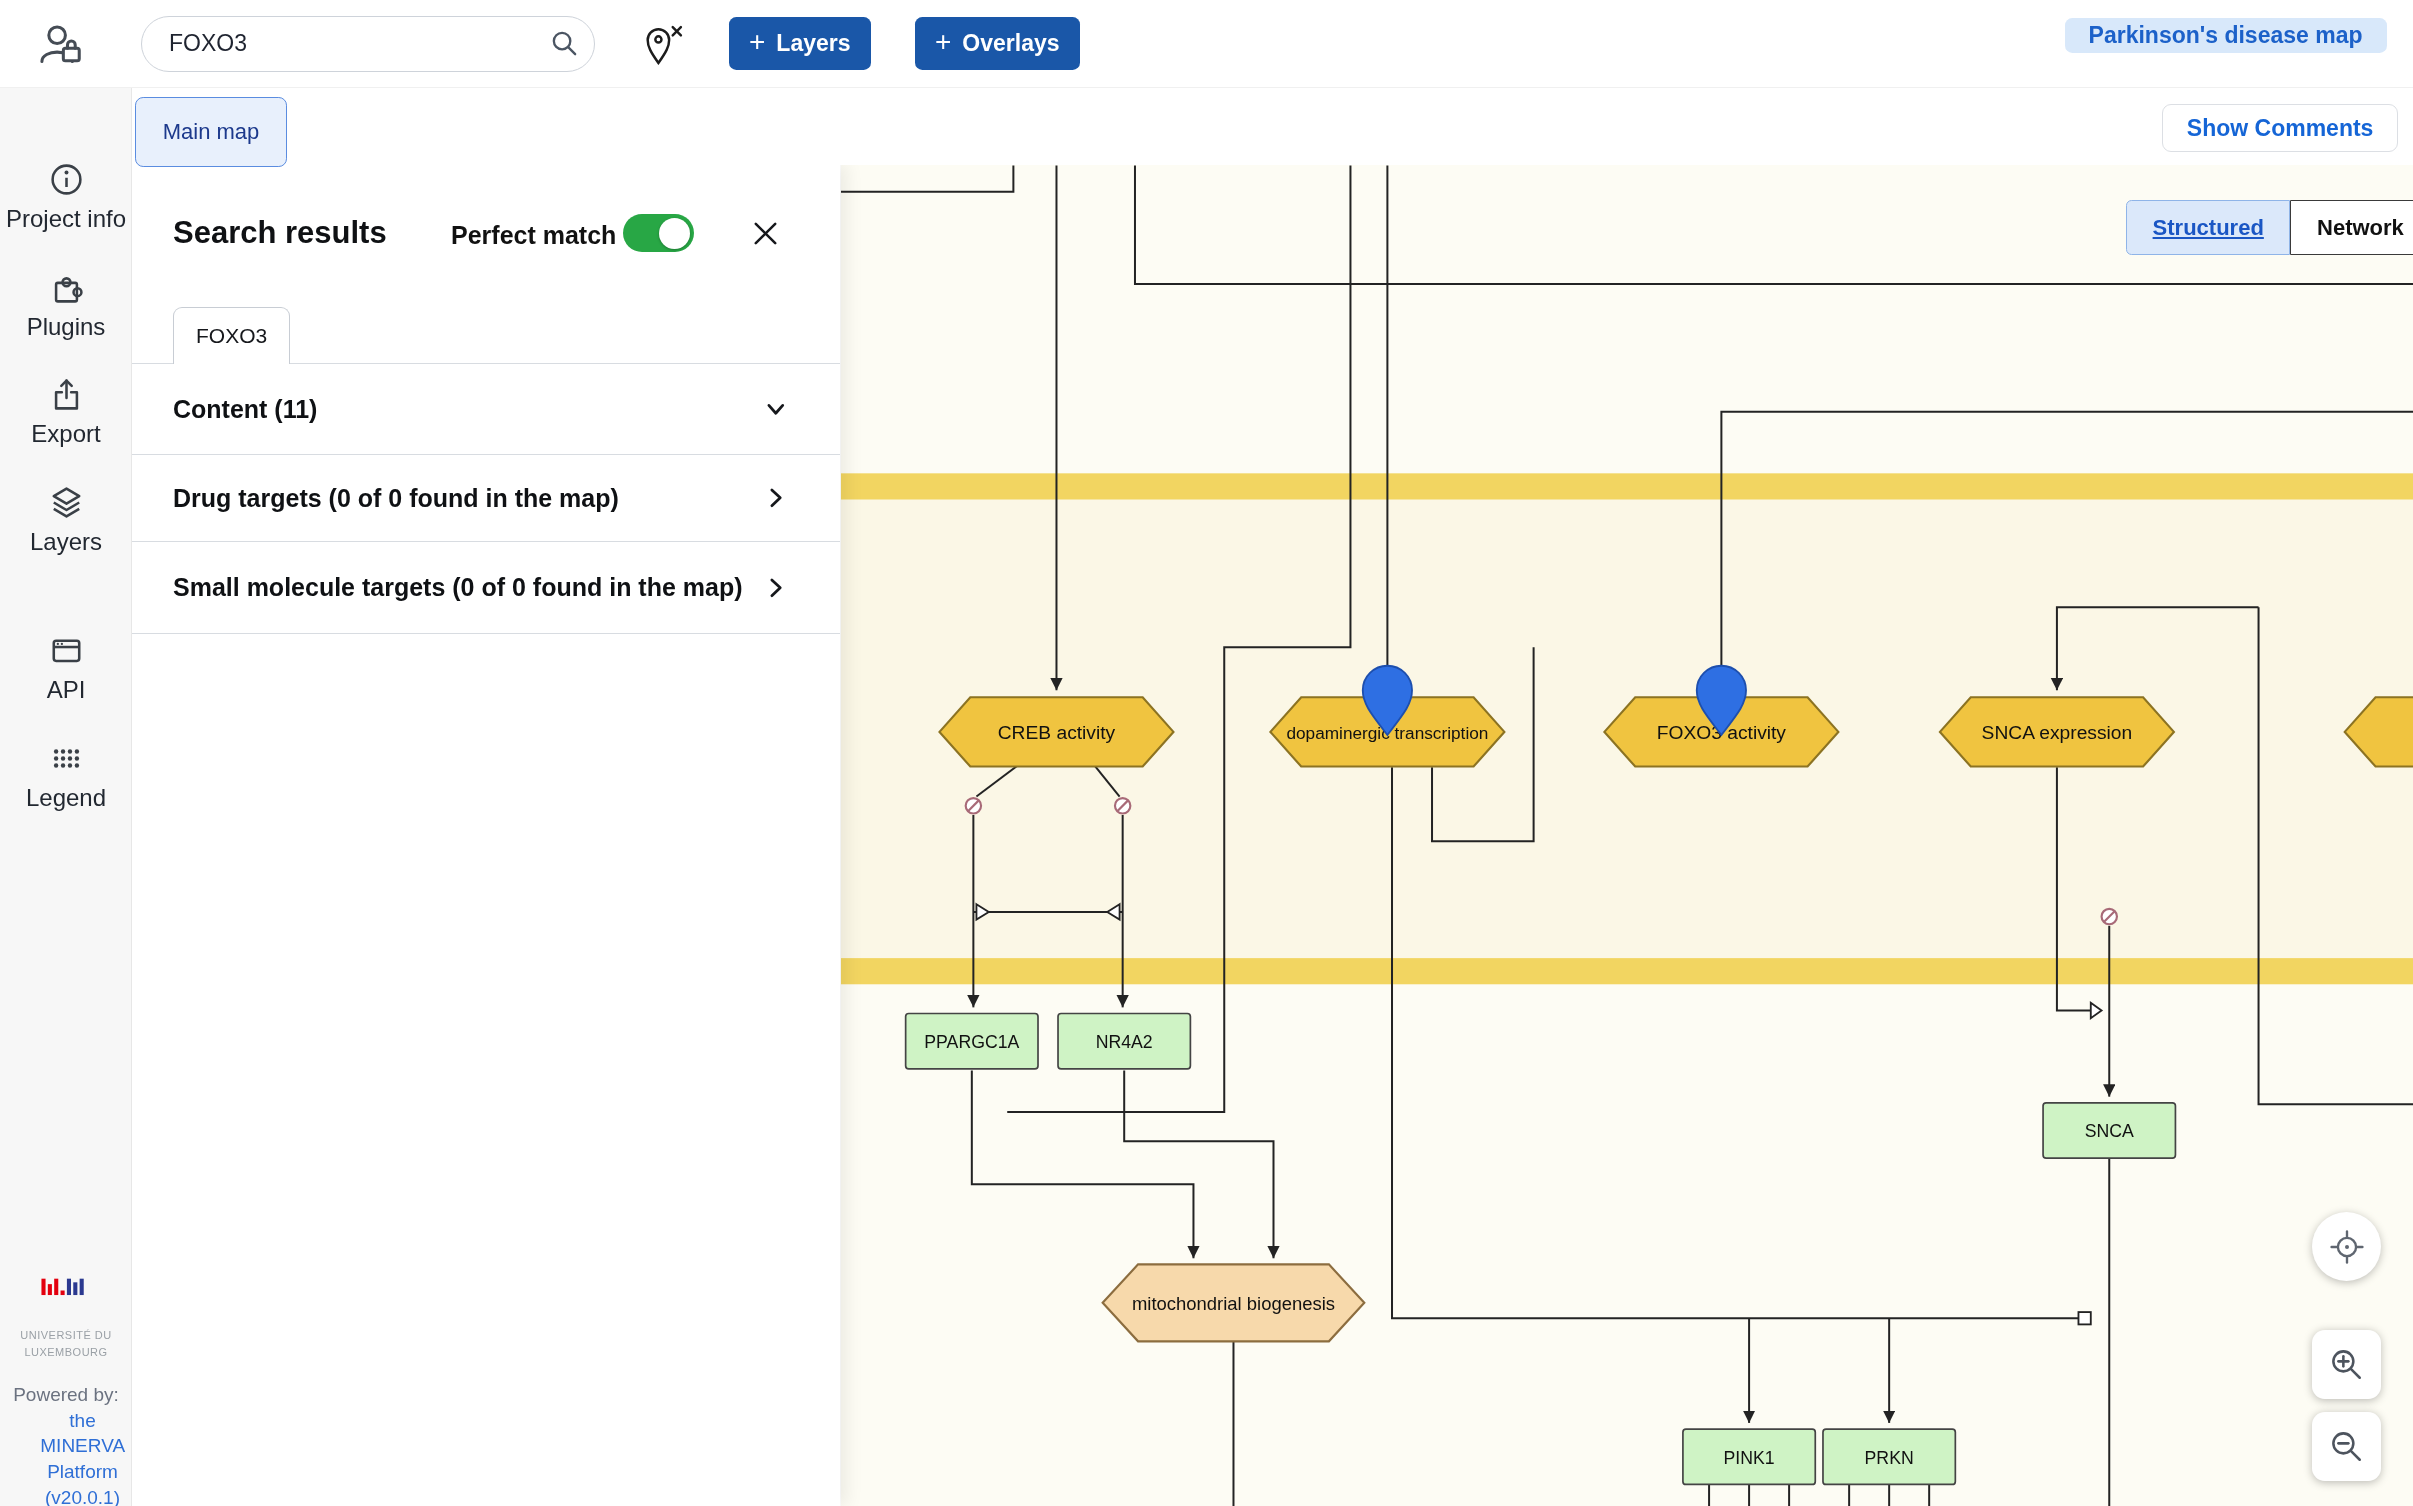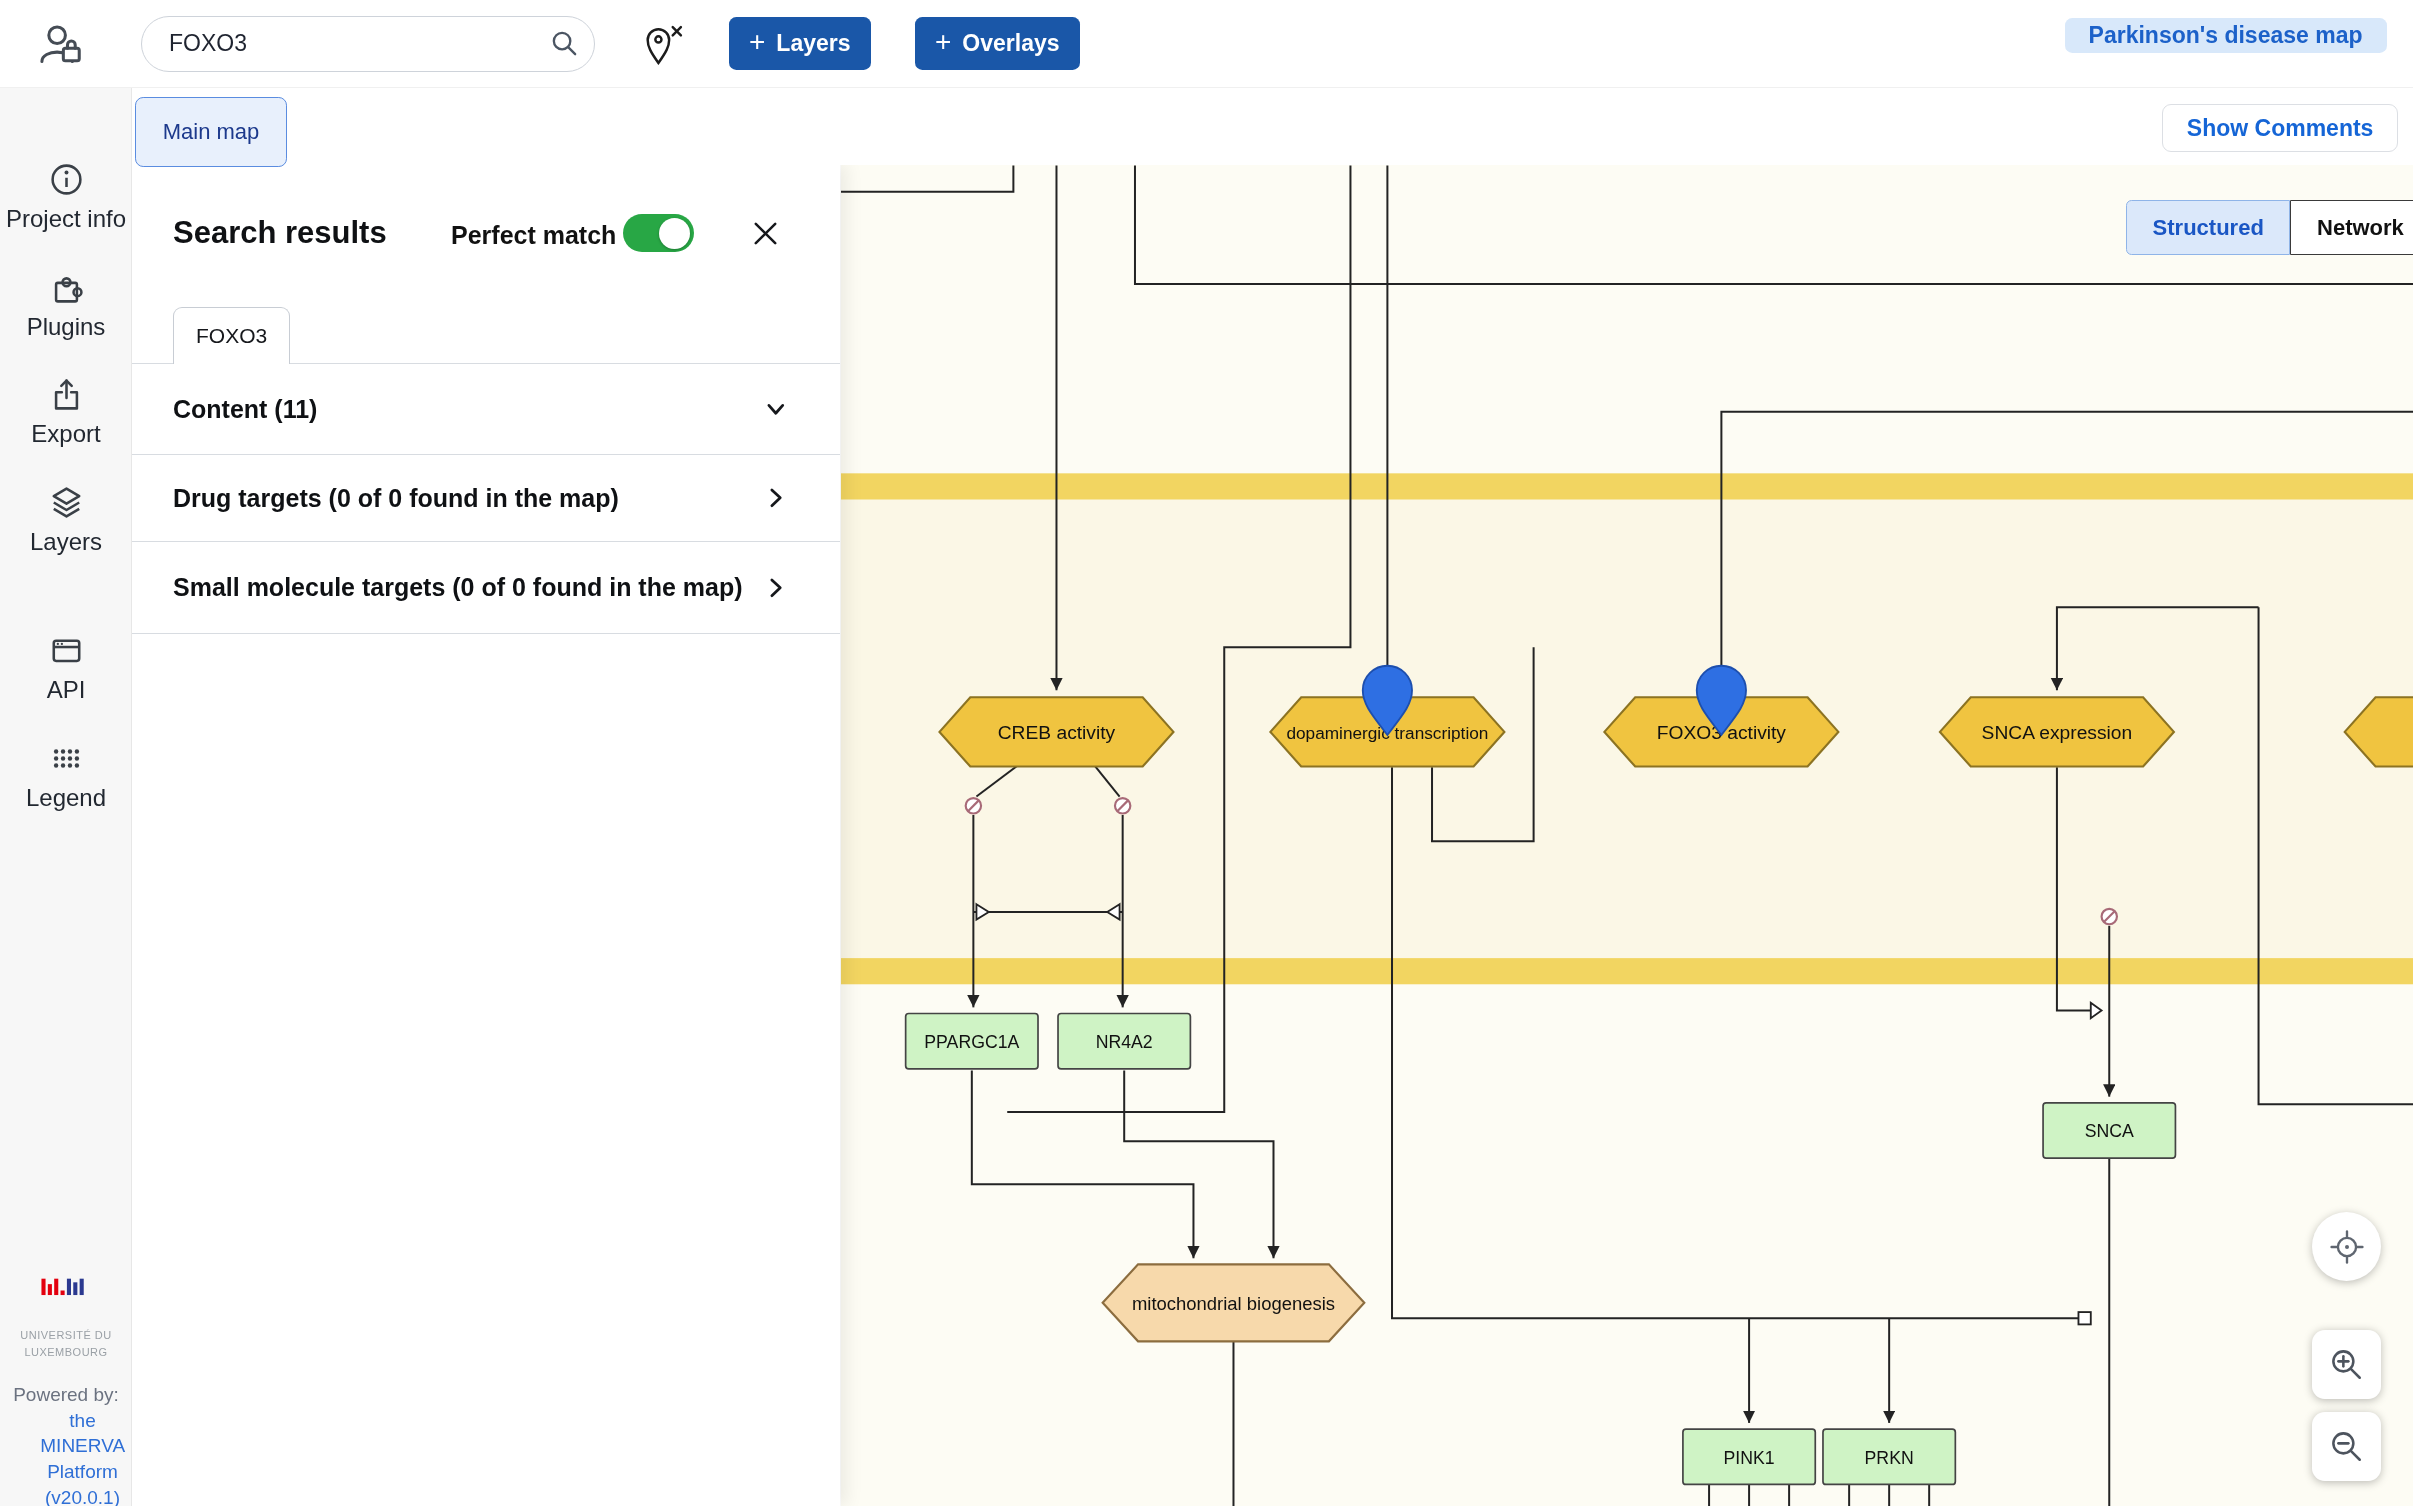--- a/index.html
+++ b/index.html
@@ -101,21 +101,21 @@
   .prow.h100 { height: 91px; } .prow.h95 { height: 87px; } .prow.h101 { height: 92px; align-items: center; }
 
   
   .map { position: absolute; left: 841px; top: 164px; width: 1573px; height: 1342px; background: #fdfcf4; overflow: hidden; }
   .map svg.canvas { position: absolute; left: 0; top: 0; }
 
   .viewtoggle { position: absolute; left: 1285px; top: 36px; display: flex; z-index: 5; }
   .vt-structured {
     height: 55px; padding: 0 25.6px; background: #dbe8fa; border: 0.9px solid #8fb4e8;
     border-radius: 5.5px 0 0 5.5px; color: #1a56c4; font-size: 22px; font-weight: 600;
-    cursor: pointer; font-family: "Liberation Sans", sans-serif;
+    cursor: pointer; font-family: "Liberation Sans", sans-serif; text-decoration: underline;
   }
   .vt-network {
     height: 55px; padding: 0 25.6px; background: #fff; border: 1.8px solid #3a3a3a; border-left: 0.9px solid #3a3a3a;
     border-radius: 0 5.5px 5.5px 0; color: #111; font-size: 22px; font-weight: 600;
     cursor: pointer; font-family: "Liberation Sans", sans-serif;
   }
 
   .mapctl {
     position: absolute; left: 1471px; width: 69px; height: 69px; background: #fff;
     display: flex; align-items: center; justify-content: center; cursor: pointer;

